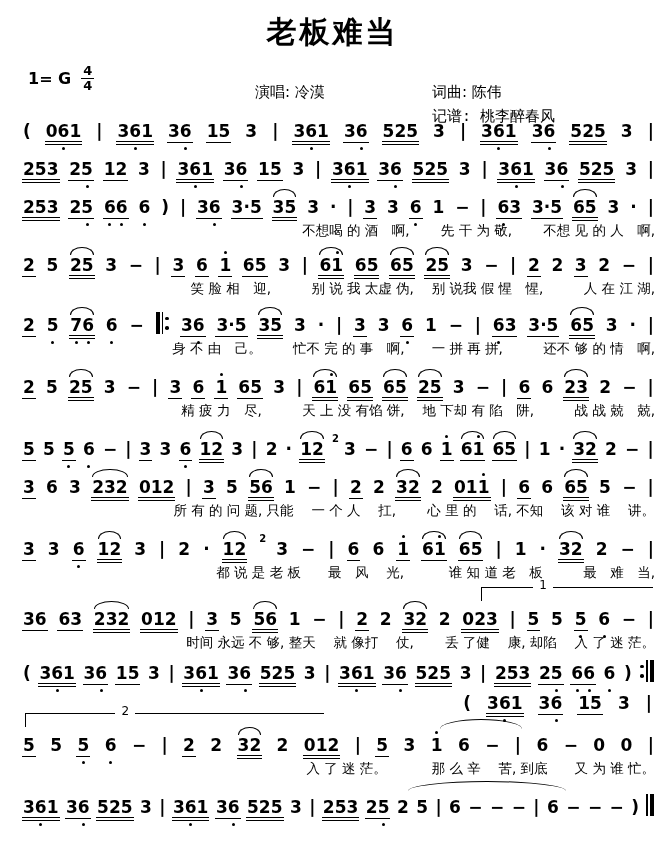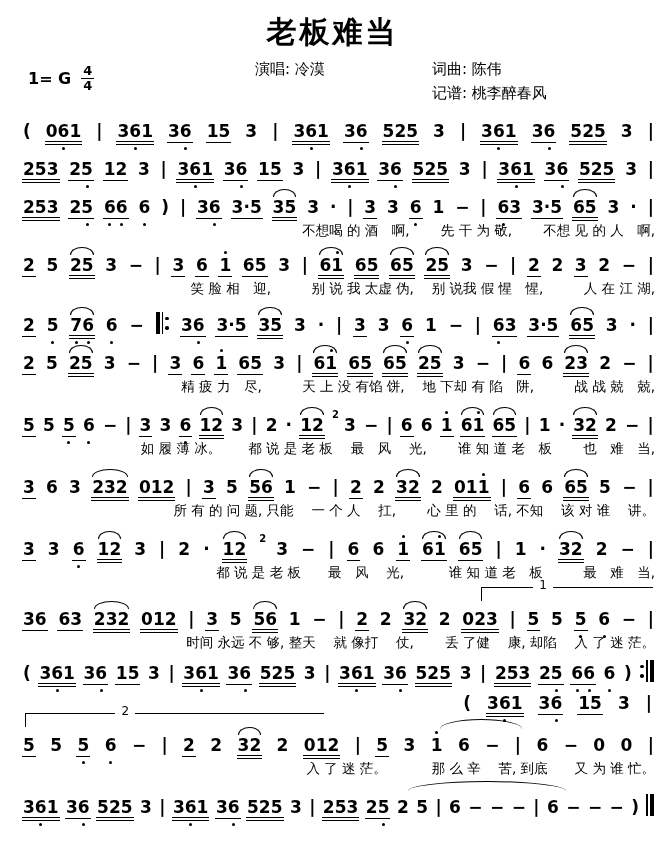--- a/index.html
+++ b/index.html
@@ -7,24 +7,24 @@
         font-family:"DejaVu Sans","Liberation Sans",sans-serif;}
   
   #hdr{position:relative;height:100px;}
   .title{position:absolute;left:0;right:0;top:12px;text-align:center;
          font-size:30px;font-weight:bold;letter-spacing:3px;}
   .keysig{position:absolute;left:28px;top:64px;display:flex;align-items:center;
           font-size:16px;font-weight:bold;}
   .frac{display:inline-flex;flex-direction:column;align-items:center;margin-left:10px;
         font-size:13px;line-height:1.05;font-weight:bold;}
   .frac .num{border-bottom:1.5px solid #000;padding:0 2px;}
-  .credit{position:absolute;font-size:15px;}
+  .credit{position:absolute;font-size:15px;margin-top:23px;}
   .c-vocal{left:255px;top:60px;}
   .c-comp{left:432px;top:60px;}
-  .c-note{left:432px;top:84px;}
+  .c-note{left:432px;top:84px;font-family:Liberation Mono, monospace;}
   
   .staff{position:relative;display:flex;justify-content:space-between;align-items:flex-end;
          margin:0 10px 0 22px;height:26px;font-size:17px;font-weight:bold;line-height:1;}
   .staff.right{justify-content:flex-end;gap:14px;width:230px;margin-left:auto;margin-right:12px;}
   .tok{position:relative;display:inline-flex;padding:0 1px;}
   .grp.u1::after{content:'';position:absolute;left:0;right:0;bottom:-3px;height:1.5px;background:#000;}
   .grp.u2::after{content:'';position:absolute;left:0;right:0;bottom:-5px;height:4px;box-sizing:border-box;
                  border-top:1.5px solid #000;border-bottom:1.5px solid #000;}
   .n{position:relative;display:inline-block;}
   .n.lo::after{content:'';position:absolute;left:50%;margin-left:-1.5px;bottom:-10px;
@@ -410,20 +410,21 @@
       <span class="tok grp u2 arc">
         <span class="n">6</span>
         <span class="n">5</span>
       </span>
       <span class="tok grp u0">
         <span class="n">3</span>
       </span>
       <span class="lit tok">·</span>
       <span class="lit tok">|</span>
     </div>
+  <div class="lyrics">身 不 由　己。　　 忙不 完 的 事　啊,　　一 拼 再 拼,　　　还不 够 的 情　啊,</div>
   <div class="staff sp12">
       <span class="tok grp u1">
         <span class="n">2</span>
       </span>
       <span class="tok grp u0">
         <span class="n">5</span>
       </span>
       <span class="tok grp u2 arc">
         <span class="n">2</span>
         <span class="n">5</span>
@@ -561,21 +562,20 @@
       <span class="tok grp u2 arc">
         <span class="n">3</span>
         <span class="n">2</span>
       </span>
       <span class="tok grp u0">
         <span class="n">2</span>
       </span>
       <span class="lit tok">−</span>
       <span class="lit tok">|</span>
     </div>
-  <div class="lyrics">如 履 薄 冰。　　都 说 是 老 板　 最　风　 光,　　 谁 知 道 老　板　　 也　难　当,</div>
   <div class="staff sp12">
       <span class="tok grp u1">
         <span class="n">3</span>
       </span>
       <span class="tok grp u0">
         <span class="n">6</span>
       </span>
       <span class="tok grp u0">
         <span class="n">3</span>
       </span>

